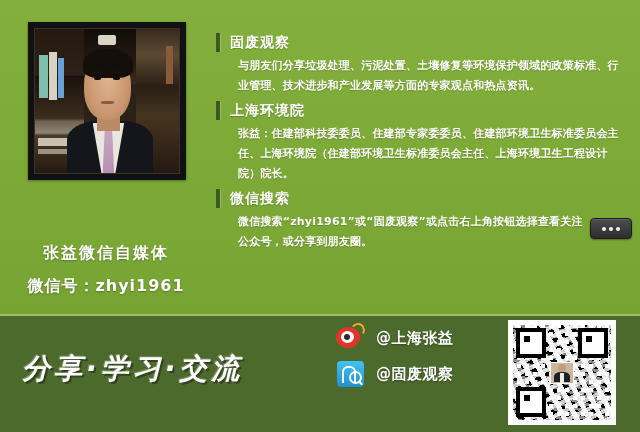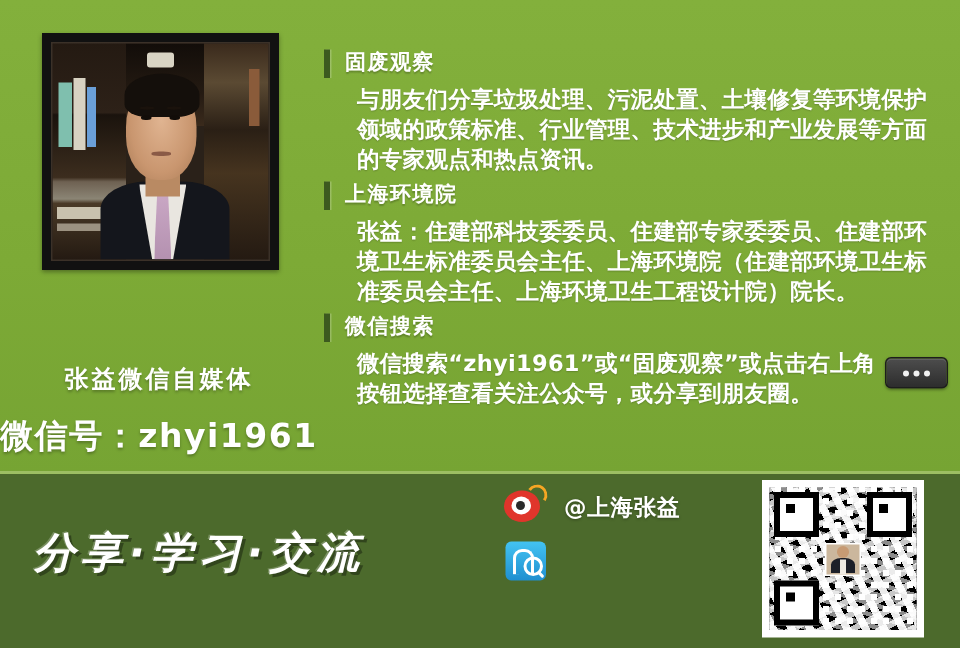--- a/index.html
+++ b/index.html
@@ -148,21 +148,21 @@
     font-weight: bold;
     letter-spacing: 2px;
     text-shadow: 0 1px 2px rgba(0,0,0,.28);
   }
   .left-id {
     position: absolute;
     left: 0; top: 276px;
     width: 212px;
     text-align: center;
     color: #ffffff;
-    font-size: 22px;
+    font-size: 16px;
     font-weight: bold;
     letter-spacing: 1px;
     text-shadow: 0 1px 2px rgba(0,0,0,.28);
   }
 
   
   .sections {
     position: absolute;
     left: 216px; top: 12px;
     width: 412px;
@@ -182,21 +182,21 @@
   .sec-bar {
     position: absolute;
     left: 0; top: 1px;
     width: 4px; height: 19px;
     background: #3c5a1f;
     box-shadow: 1px 0 0 rgba(255,255,255,.22);
   }
   .sec-body {
     margin: 4px 0 0 22px;
     color: #ffffff;
-    font-size: 15px;
+    font-size: 11px;
     line-height: 20px;
     font-weight: bold;
     letter-spacing: .2px;
     text-shadow: 0 1px 1px rgba(0,0,0,.20);
     max-width: 390px;
   }
   .sec-body.sec3 { max-width: 348px; }
 
   .more-btn {
     position: absolute;
@@ -449,20 +449,21 @@
       </span>
       <span class="social-label">@上海张益</span>
     </div>
 
     <div class="social-row">
       <span class="social-ico ic-qq">
         <span class="sq"></span>
           <span class="p"></span>
           <span class="mag"></span>
       </span>
+      <span class="social-label">@固废观察</span>
     </div>
 
   </div>
 
   <div class="qr-wrap">
     <div class="qr">
       <div class="qr-mask"></div>
       <div class="finder tl"></div>
       <div class="finder tr"></div>
       <div class="finder bl"></div>

